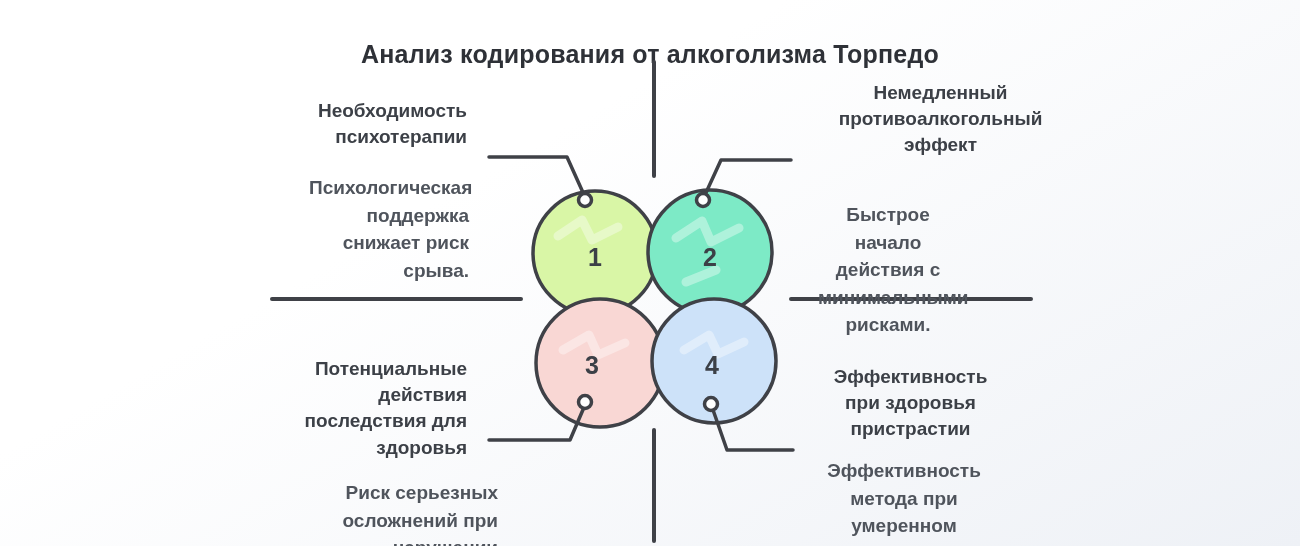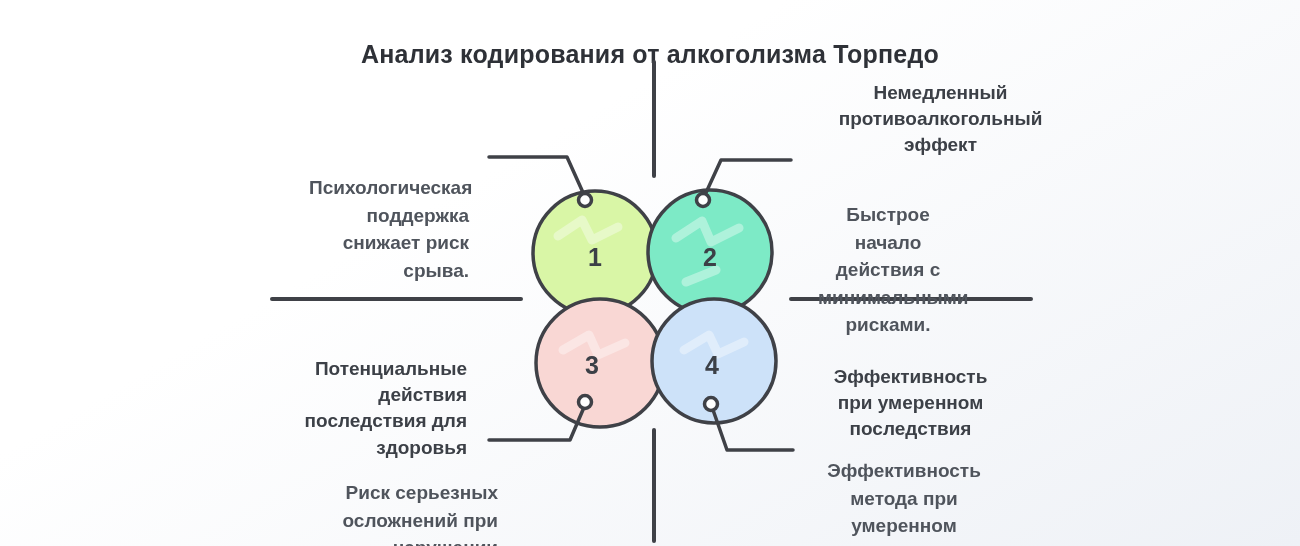--- a/index.html
+++ b/index.html
@@ -129,24 +129,25 @@
     <path class="stroke connector" d="M 791 160 L 721 160 L 704 197"></path>
     <path class="stroke connector" d="M 489 440 L 570 440 L 585 405"></path>
     <path class="stroke connector" d="M 712 407 L 727 450 L 793 450"></path>
 
     <circle class="dot" cx="585" cy="200" r="6.5"></circle>
     <circle class="dot" cx="703" cy="200" r="6.5"></circle>
     <circle class="dot" cx="585" cy="402" r="6.5"></circle>
     <circle class="dot" cx="711" cy="404" r="6.5"></circle>
   </svg>
 
+  <div class="quad-heading align-right q1-heading">Необходимость психотерапии</div>
   <div class="quad-desc align-right q1-desc">Психологическая поддержка снижает риск срыва.</div>
 
   <div class="quad-heading align-left q2-heading">Немедленный противоалкогольный эффект</div>
   <div class="quad-desc align-left q2-desc">Быстрое начало действия с минимальными рисками.</div>
 
   <div class="quad-heading align-right q3-heading">Потенциальные действия последствия для здоровья</div>
   <div class="quad-desc align-right q3-desc">Риск серьезных осложнений при нарушении запрета.</div>
 
-  <div class="quad-heading align-left q4-heading">Эффективность при умеренном последствия</div>
+  <div class="quad-heading align-left q4-heading">Эффективность при здоровья пристрастии</div>
   <div class="quad-desc align-left q4-desc">Эффективность метода при умеренном пристрастии к алкоголю.</div>
 
 </div>
 
 </body></html>

